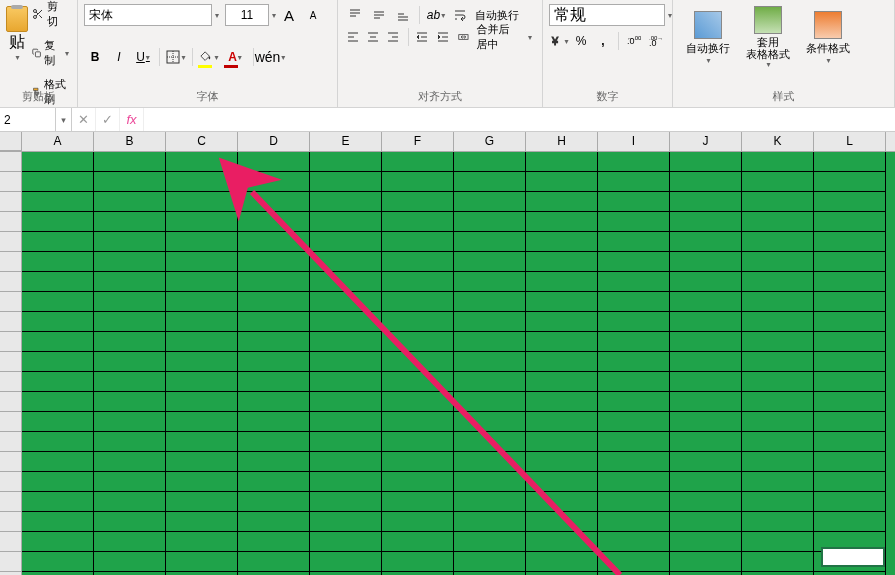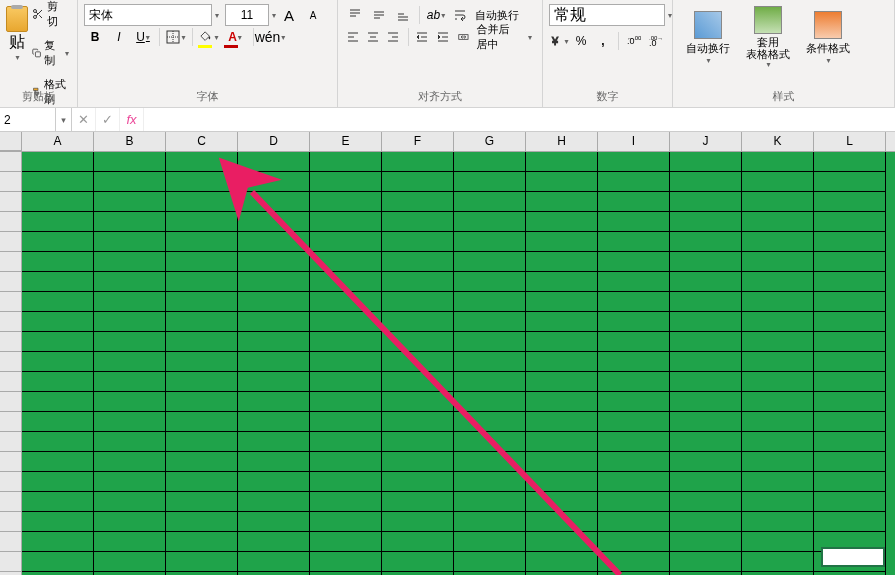--- a/index.html
+++ b/index.html
@@ -112,21 +112,21 @@
               <path d="M8 8v4h10v6h-4v4h-2v-4H8z" fill="#999"></path>
             </svg>
           <span>格式刷</span>
         </div>
       </div>
     </div>
     <div class="ribbon-group-label">剪贴板</div>
   </div>
 
   <div class="ribbon-group font-group">
-    <div class="ribbon-row" style="margin-bottom:0">
+    <div class="ribbon-row" style="margin-bottom:20px">
       <input class="font-select" value="宋体" style="">
       <span class="dd-caret">▾</span>
       <input class="size-select" style="margin-left: 4px;" value="11">
       <span class="dd-caret">▾</span>
       <div class="btn" style="font-size:15px">A</div>
       <div class="btn" style="font-size:10px">A</div>
     </div>
     <div class="ribbon-row">
       <div class="btn bold">B</div>
       <div class="btn italic">I</div>

